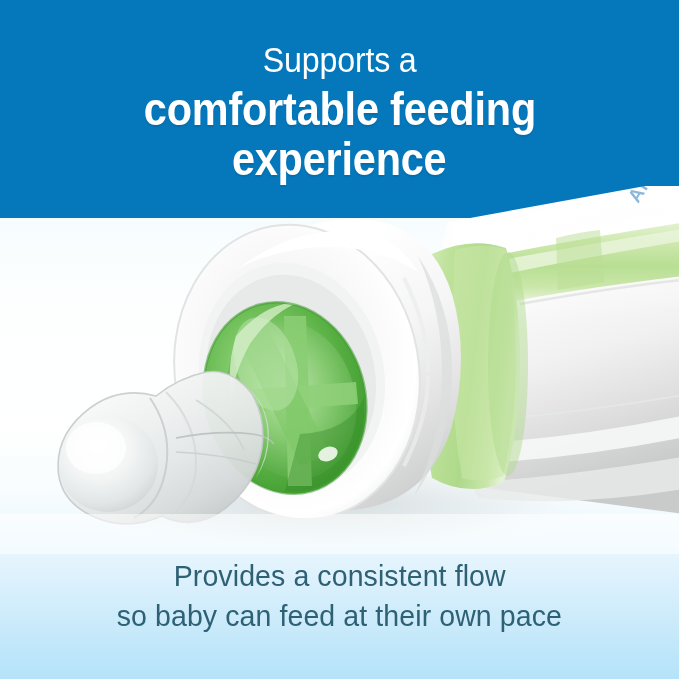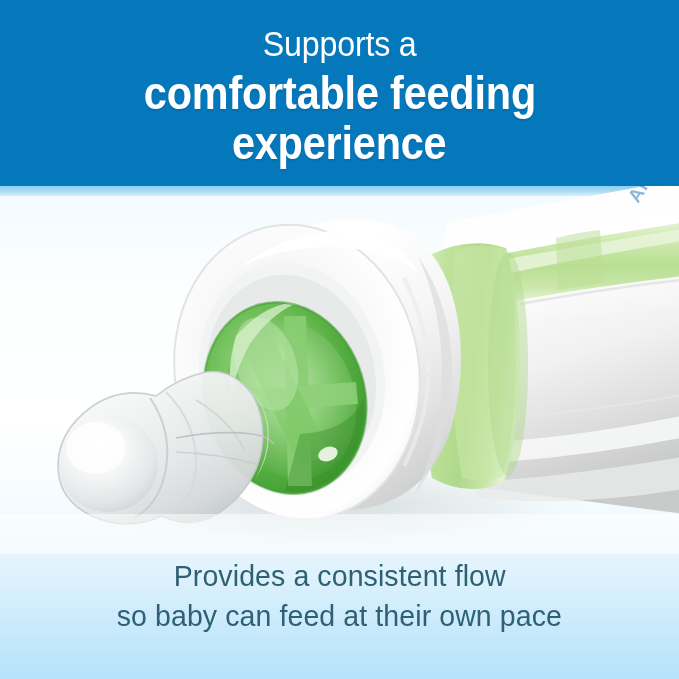--- a/index.html
+++ b/index.html
@@ -32,21 +32,21 @@
         #bbe5fa 660px,
         #b6e3f9 679px);
   }
   .bg-sky-band{
     position:absolute;left:0;top:186px;width:679px;height:10px;
     background:linear-gradient(to bottom,#8fd2f0 0%, #a9ddf4 55%, #dcf1fb 100%);
   }
 
   
   .banner{
-    position:absolute;left:0;top:0;width:679px;height:186px;
+    position:absolute;left:0;top:0;width:679px;height:218px;
     background:#0578bc;
     display:flex;flex-direction:column;
     align-items:center;justify-content:center;
     box-sizing:border-box;
     padding-top:4px;
   }
   .banner-line{
     color:#ffffff;
     text-align:center;
     white-space:nowrap;

